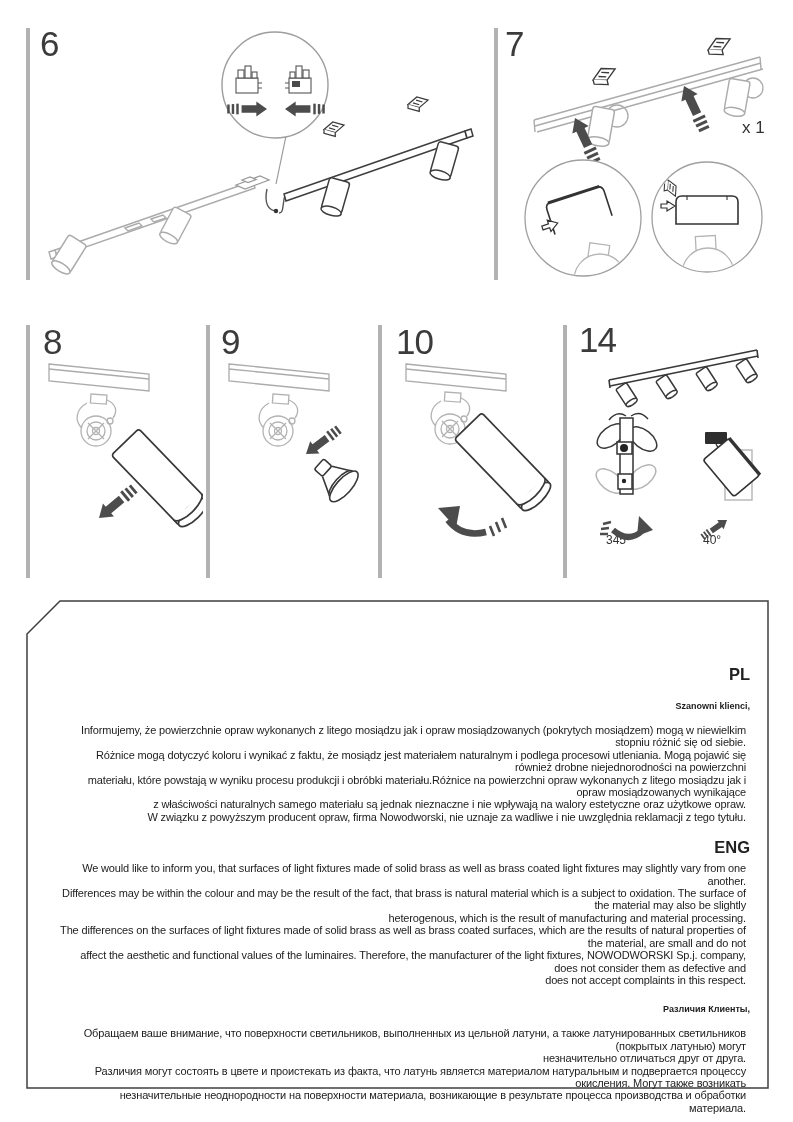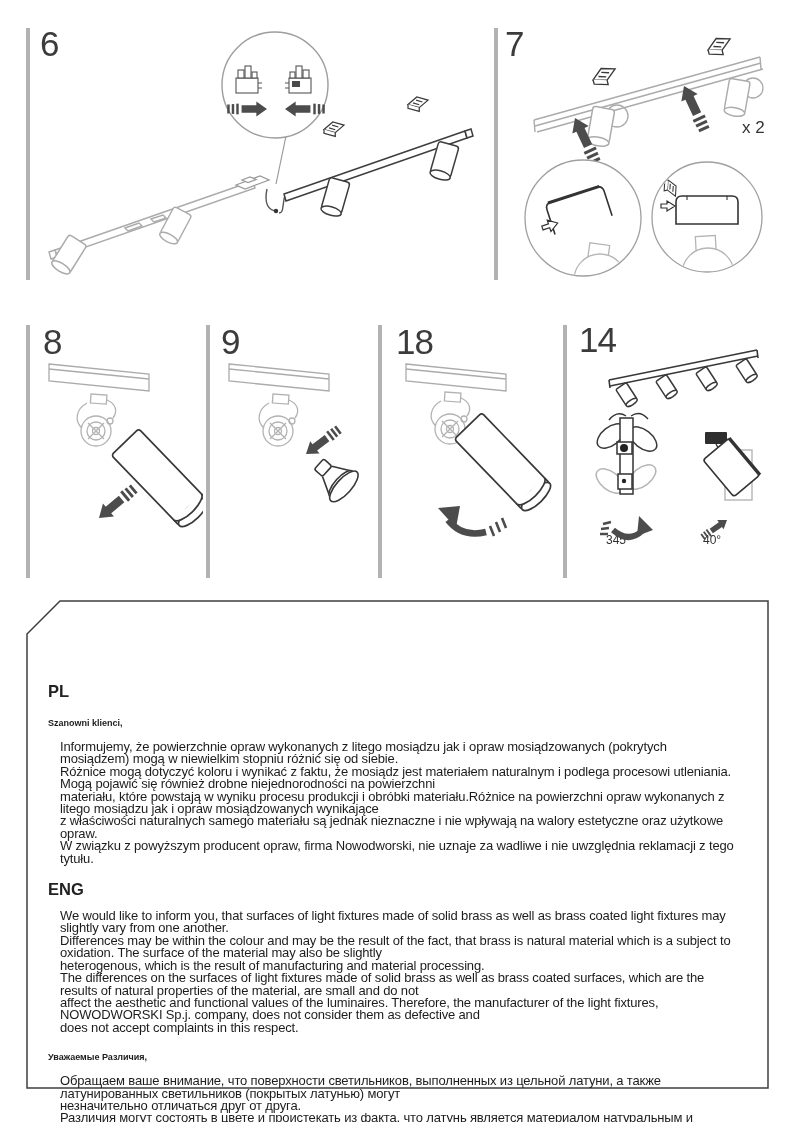--- a/index.html
+++ b/index.html
@@ -12,27 +12,27 @@
   .step-num {
     position:absolute; font-size:35px; line-height:1; font-weight:400;
     color:#3b3b3b; letter-spacing:-1px;
   }
   .small-label { position:absolute; font-size:17px; color:#333; }
   .angle-label { position:absolute; font-size:12px; color:#333; }
   .illu { position:absolute; }
 
   .notice-border { position:absolute; left:26px; top:600px; }
   .notice-content {
-    position:absolute; left:26px; top:613px; width:744px; height:490px;
-    box-sizing:border-box; padding:70px 20px 0 22px;
+    position:absolute; left:26px; top:596px; width:744px; height:490px;
+    box-sizing:border-box; padding:70px 20px 0 30px;text-align:right;
   }
   .lang-heading { font-size:16.5px; line-height:17px; font-weight:bold; color:#222; margin:0 0 6px 0; }
   .salutation  { font-size:9px;  line-height:11px; font-weight:bold; color:#1c1c1c; margin:18px 0 12px 0; }
-  .body-text   { font-size:13px; line-height:12.4px; letter-spacing:-0.15px; color:#1c1c1c;
-                 margin:12px; white-space:pre-line; }
+  .body-text   { font-size:11px; line-height:12.4px; letter-spacing:-0.15px; color:#1c1c1c;
+                 margin:4px; white-space:pre-line; }
   .notice-section { margin:0 0 16px 0; }
 </style>
 </head>
 <body>
 
 <div class="page">
 
   <svg width="0" height="0" style="position:absolute">
     <defs>
       <g id="arrow-striped">
@@ -82,24 +82,24 @@
   <div class="vdiv" style="left:494px;top:28px;height:252px"></div>
   <div class="vdiv" style="left:26px;top:325px;height:253px"></div>
   <div class="vdiv" style="left:206px;top:325px;height:253px"></div>
   <div class="vdiv" style="left:378px;top:325px;height:253px"></div>
   <div class="vdiv" style="left:563px;top:325px;height:253px"></div>
 
   <div class="step-num" style="left:40px;top:26px">6</div>
   <div class="step-num" style="left:505px;top:26px">7</div>
   <div class="step-num" style="left:43px;top:324px">8</div>
   <div class="step-num" style="left:221px;top:324px">9</div>
-  <div class="step-num" style="left:396px;top:324px">18</div>
+  <div class="step-num" style="left:396px;top:324px">10</div>
   <div class="step-num" style="left:579px;top:322px">14</div>
 
-  <div class="small-label" style="left:742px;top:118px">x 2</div>
+  <div class="small-label" style="left:742px;top:118px">x 1</div>
   <div class="angle-label" style="left:606px;top:533px">345°</div>
   <div class="angle-label" style="left:703px;top:533px">40°</div>
 
   <svg class="illu" style="left:33px;top:28px" width="455" height="255" viewBox="0 0 455 255">
     <g stroke="#ababab" fill="#fff" stroke-width="1.4">
       <path d="M22,222 L220,153 L222,160 L24,229 Z"></path>
       <path d="M16,224 L22,222 L24,229 L18,231 Z"></path>
       <path d="M92,200 l14,-5 l3,3 l-14,5 Z M118,191 l12,-4 l3,3 l-12,4 Z"></path>
     </g>
     <use href="#mini-spot" transform="translate(45,212) rotate(32) scale(1.9)" stroke="#ababab" fill="#fff" stroke-width="0.8"></use>
@@ -277,21 +277,21 @@
     <div class="notice-section">
       <h2 class="lang-heading">ENG</h2>
       <p class="body-text">We would like to inform you, that surfaces of light fixtures made of solid brass as well as brass coated light fixtures may slightly vary from one another.
 Differences may be within the colour and may be the result of the fact, that brass is natural material which is a subject to oxidation. The surface of the material may also be slightly
 heterogenous, which is the result of manufacturing and material processing.
 The differences on the surfaces of light fixtures made of solid brass as well as brass coated surfaces, which are the results of natural properties of the material, are small and do not
 affect the aesthetic and functional values of the luminaires. Therefore, the manufacturer of the light fixtures, NOWODWORSKI Sp.j. company, does not consider them as defective and
 does not accept complaints in this respect.</p>
     </div>
     <div class="notice-section">
-      <p class="salutation">Уважаемые Различия,</p>
+      <p class="salutation">Различия Клиенты,</p>
       <p class="body-text">Обращаем ваше внимание, что поверхности светильников, выполненных из цельной латуни, а также латунированных светильников (покрытых латунью) могут
 незначительно отличаться друг от друга.
 Различия могут состоять в цвете и проистекать из факта, что латунь является материалом натуральным и подвергается процессу окисления. Могут также возникать
 незначительные неоднородности на поверхности материала, возникающие в результате процесса производства и обработки материала.
 
 Различия на поверхности светильников из цельной латуни, а также латунированных светильников, обусловленные натуральными свойствами материала, однако,
 незначительны и не влияют на эстетические и функциональные значение светильников.
 В связи с вышесказанным производитель светильников, компания Nowodworski Sp.j. , не считает это дефектом и не принимает рекламации на этом основании.</p>
     </div>
   </div>

